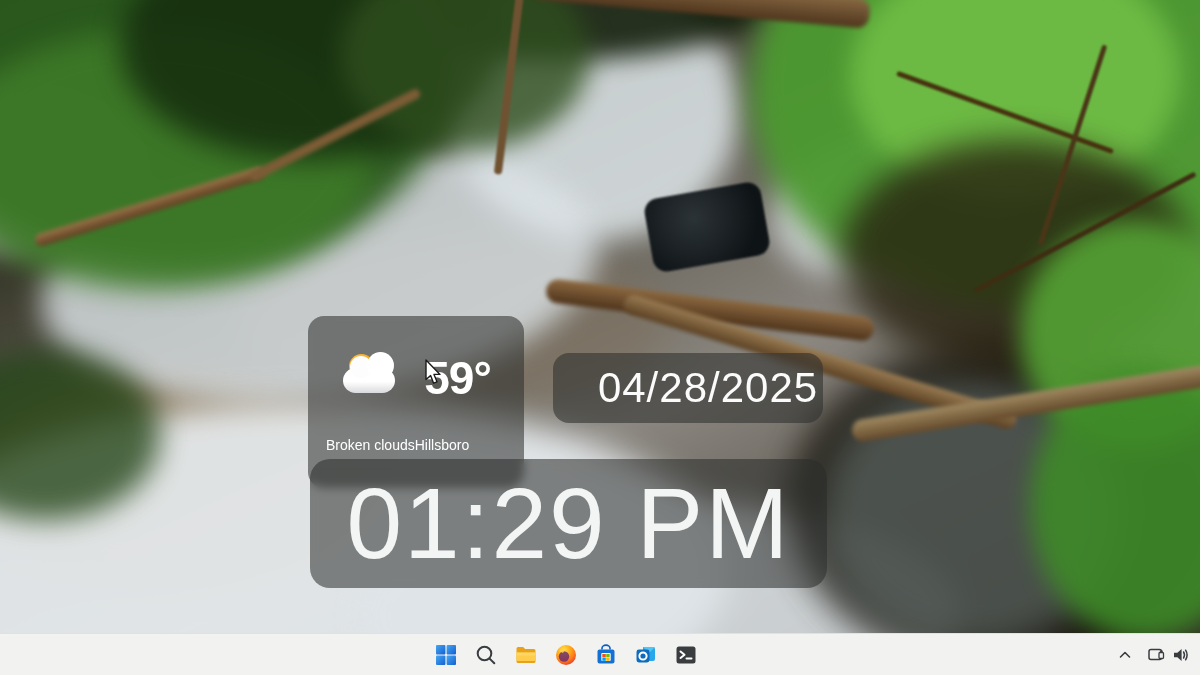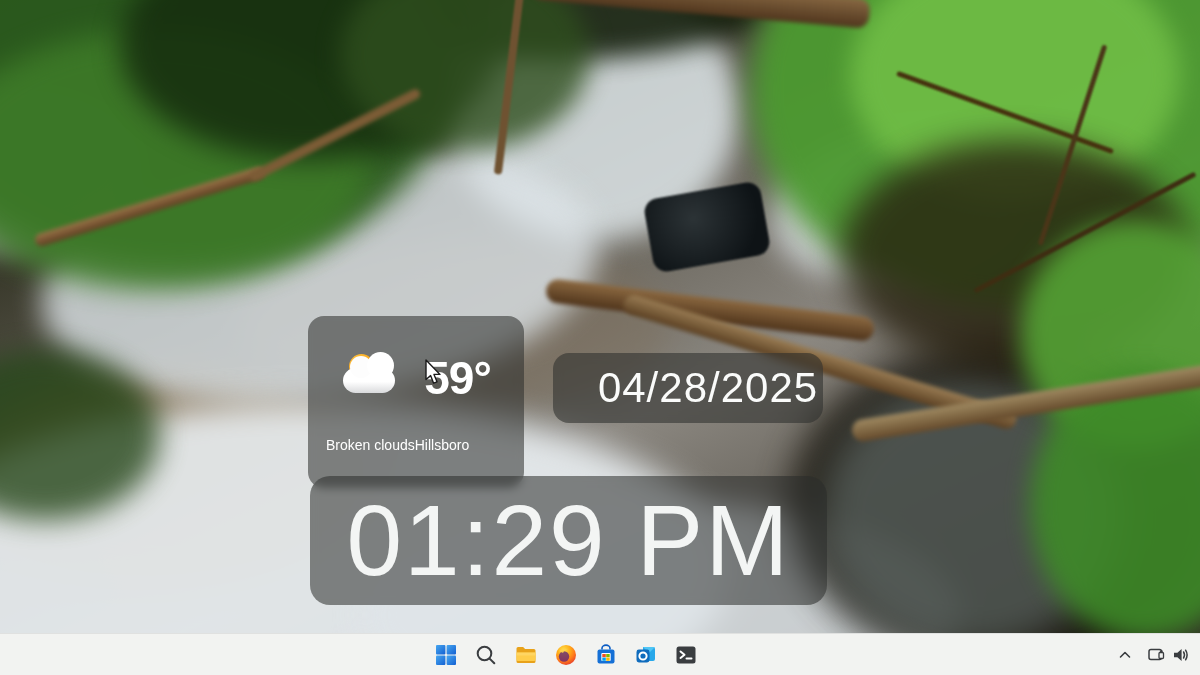--- a/index.html
+++ b/index.html
@@ -30,21 +30,21 @@
   .weather-icon .sun{position:absolute;left:8px;top:0;width:25px;height:25px;border-radius:50%;
     background:radial-gradient(circle at 35% 30%,#ffc745,#f59d14 75%);}
   .weather-icon .cloud{position:absolute;left:2px;top:14px;width:52px;height:25px;border-radius:14px;
     background:linear-gradient(#ffffff 55%,#d9dadc);}
   .weather-icon .cloud:before{content:"";position:absolute;left:7px;top:-12px;width:22px;height:22px;border-radius:50%;background:#fdfdfd;}
   .weather-icon .cloud:after{content:"";position:absolute;left:24px;top:-16px;width:27px;height:27px;border-radius:50%;background:#ffffff;}
   .temperature{font-size:46px;font-weight:bold;letter-spacing:-1px;}
   .weather-bottom{display:flex;width:100%;padding:0 12px;box-sizing:border-box;font-size:14px;}
   .date-widget{left:553px;top:353px;width:270px;height:70px;}
   .date-text{font-size:42px;letter-spacing:1px;color:#fafbfa;margin-left:40px;}
-  .clock-widget{left:310px;top:476px;width:517px;height:129px;border-radius:20px;}
+  .clock-widget{left:310px;top:459px;width:517px;height:129px;border-radius:20px;}
   .time-text{font-size:100px;letter-spacing:2px;color:#f3f5f4;white-space:nowrap;}
   
   .cursor{position:absolute;left:424px;top:359px;width:20px;height:28px;z-index:30;}
   
   .taskbar{
     position:absolute;left:0;bottom:0;width:100%;height:41px;
     background:#f2f3f1;border-top:1px solid rgba(0,0,0,0.07);z-index:20;
   }
   .tb-center{position:absolute;left:427px;top:2px;display:flex;gap:3px;}
   .tb-btn{width:37px;height:37px;border-radius:5px;display:flex;align-items:center;justify-content:center;cursor:pointer;}

